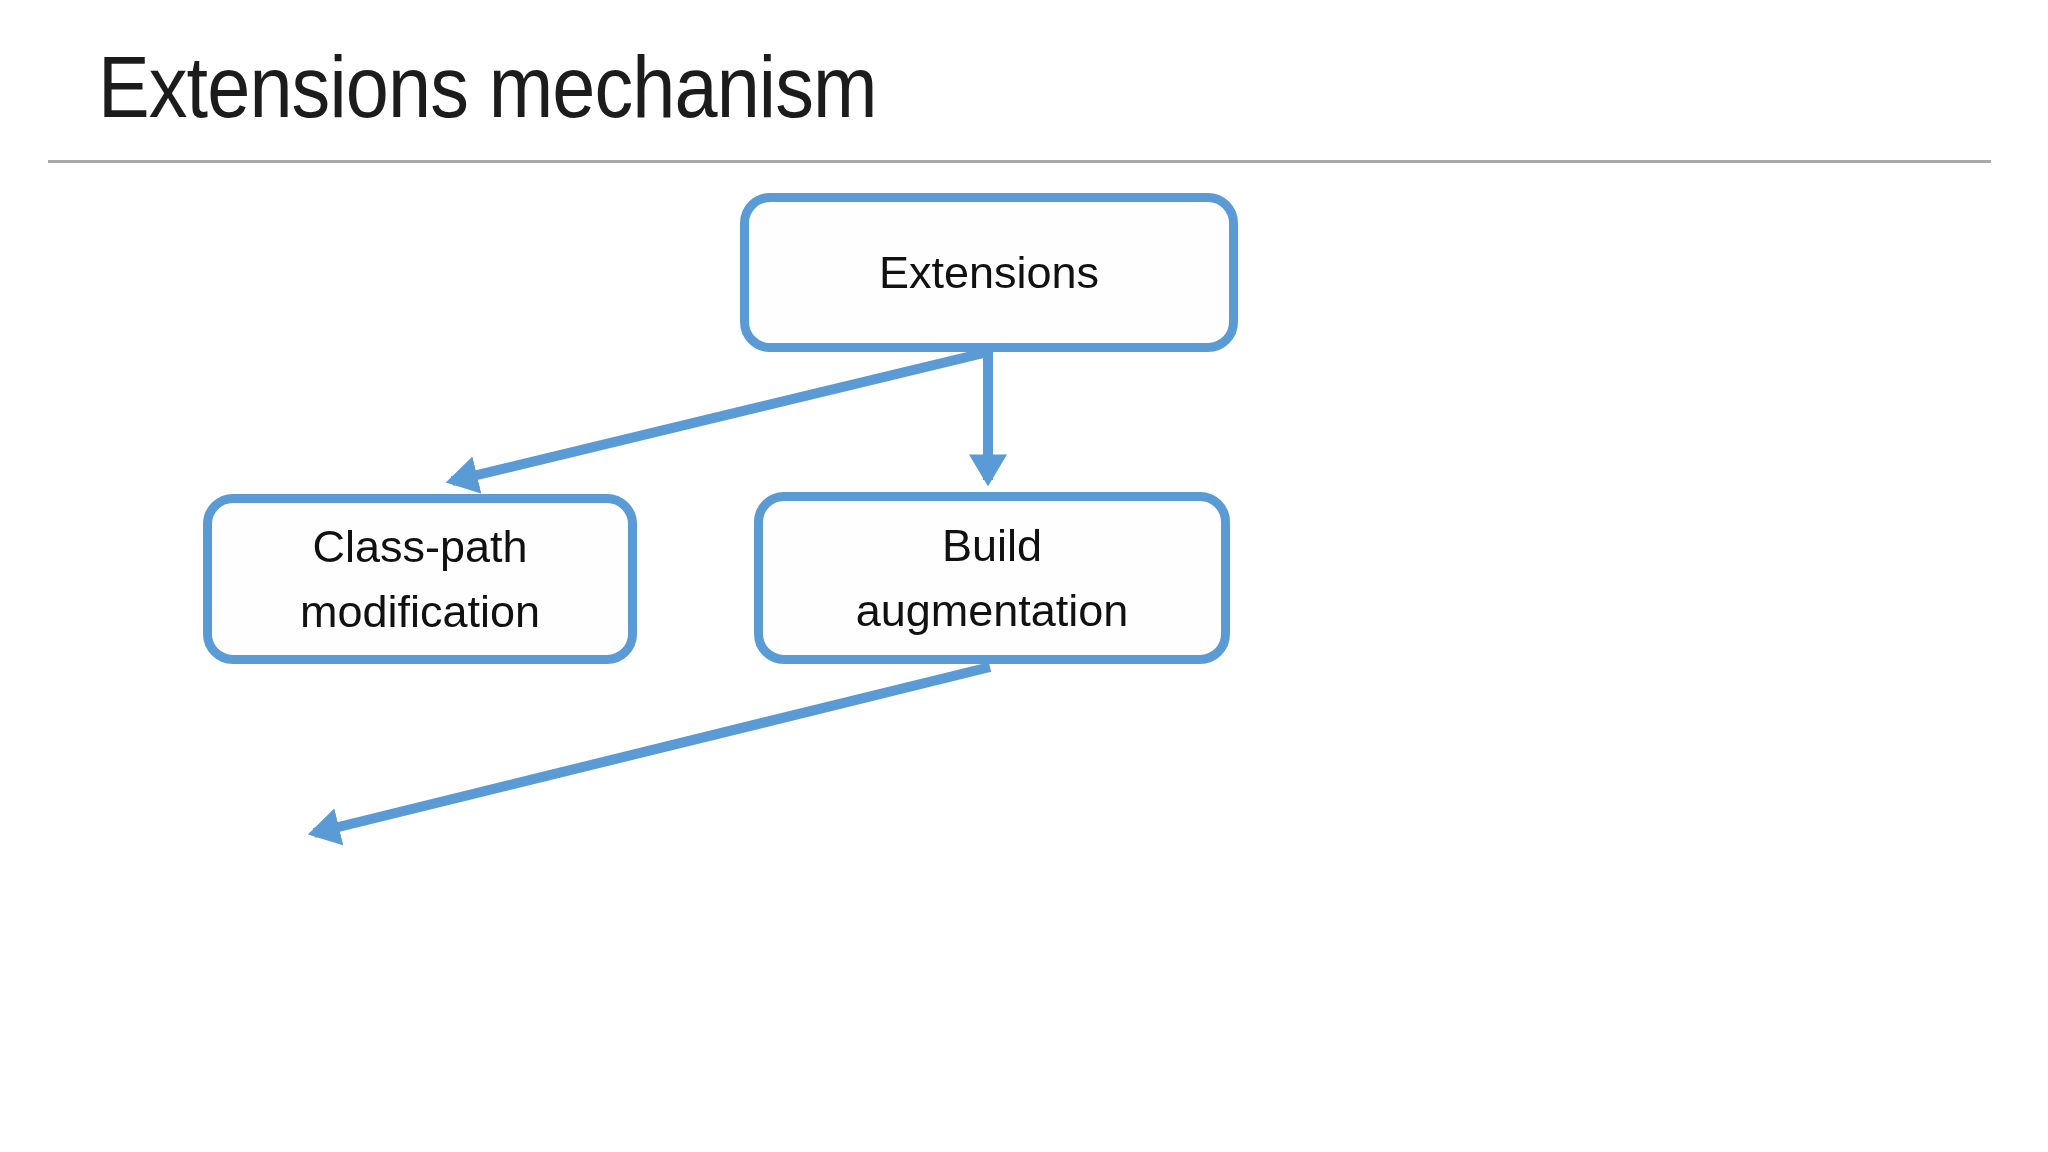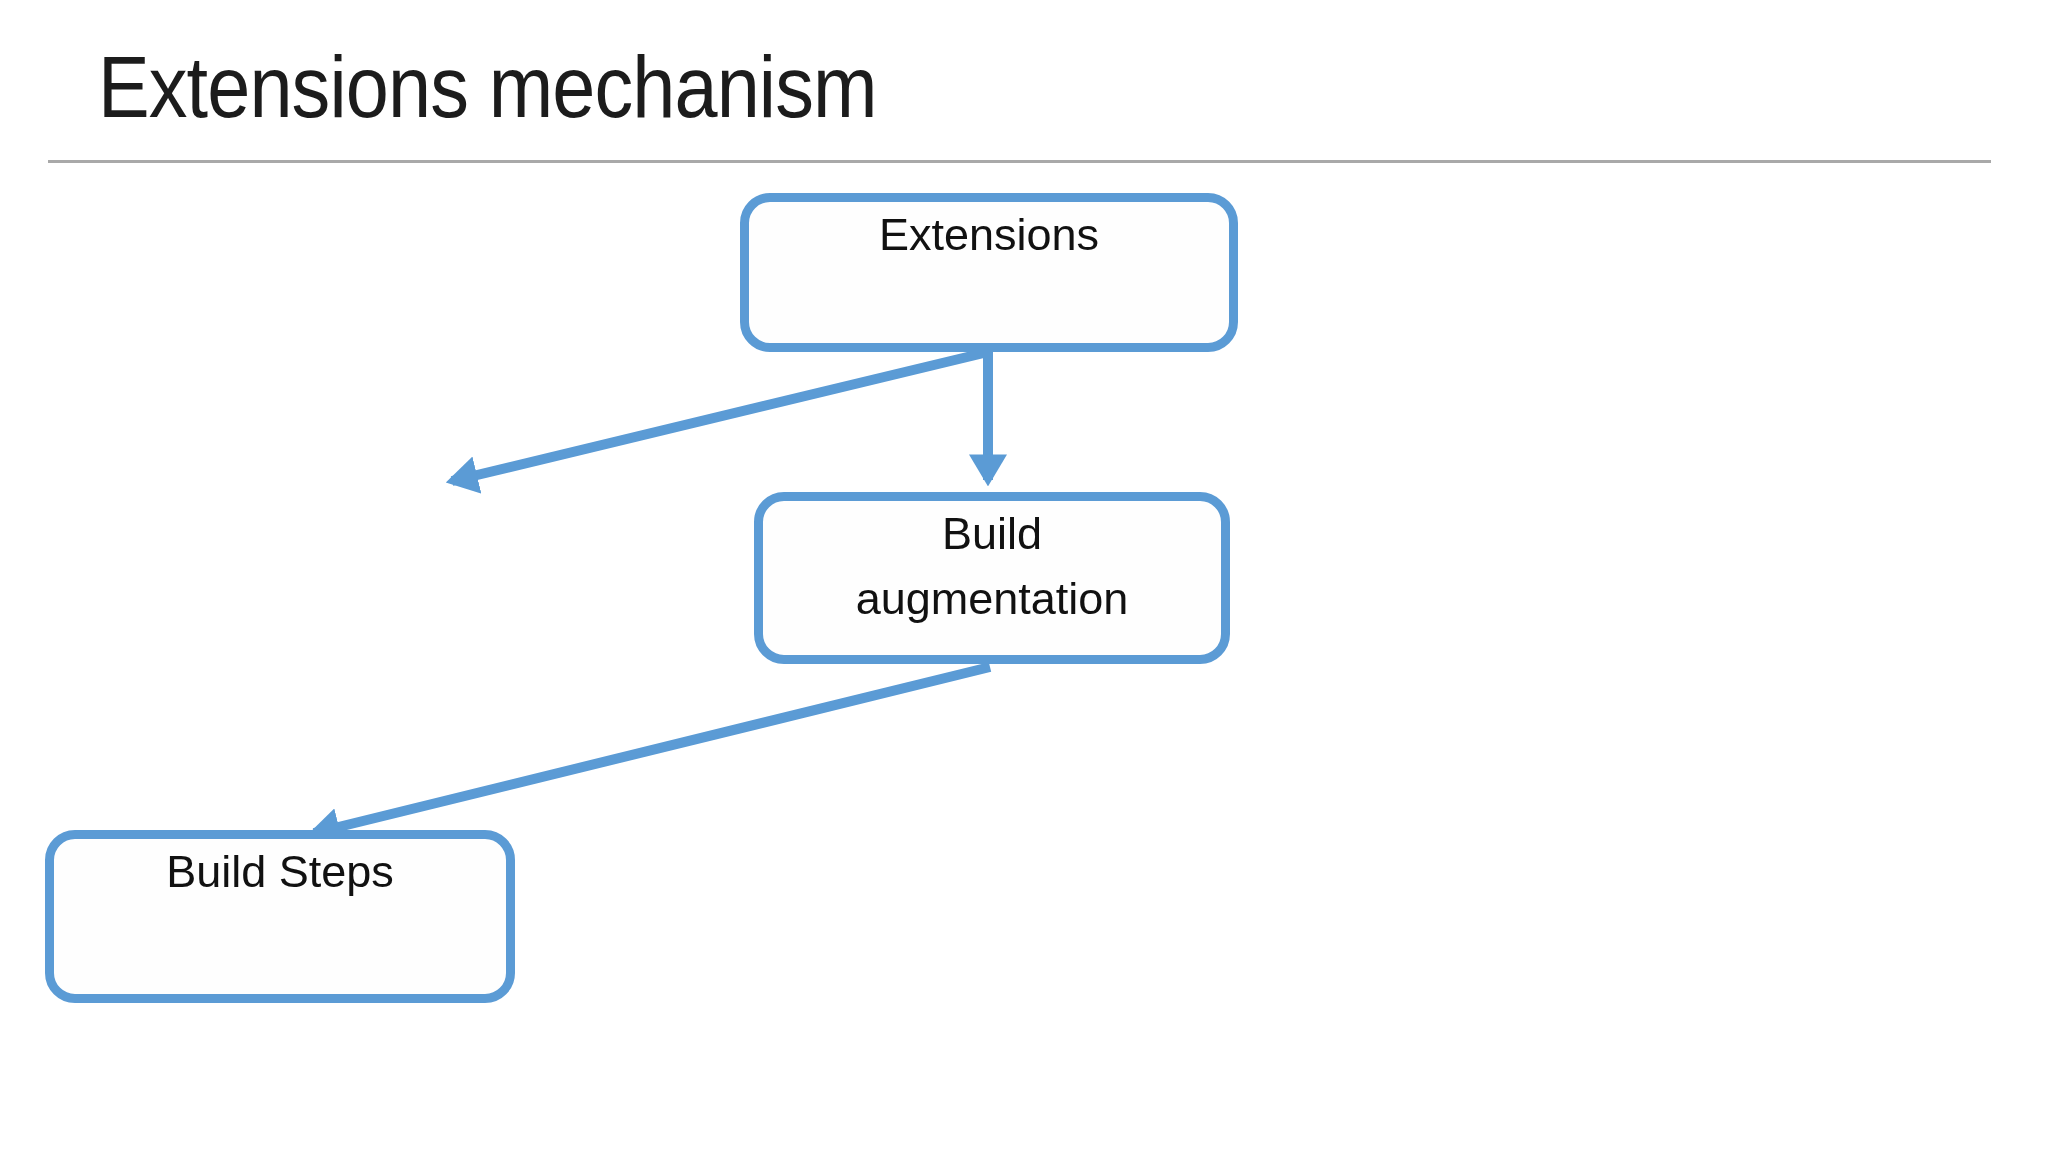--- a/index.html
+++ b/index.html
@@ -43,21 +43,21 @@
     left: 0; top: 0;
     width: 2048px; height: 1152px;
   }
   .node {
     position: absolute;
     box-sizing: border-box;
     background: #fefefe;
     border: 9px solid #5b9bd5;
     border-radius: 30px;
     display: flex;
-    align-items: flex-start;
+    align-items: center;
     justify-content: center;
     text-align: center;
     color: #111111;
     font-size: 45px;
     line-height: 1.45;
   }
   .node .label { white-space: pre-line; }
   .node-extensions        { left: 740px; top: 193px; width: 498px; height: 159px; }
   .node-classpath         { left: 203px; top: 494px; width: 434px; height: 170px; }
   .node-build-augmentation{ left: 754px; top: 492px; width: 476px; height: 172px; }
@@ -80,23 +80,24 @@
     </defs>
     <line x1="988" y1="352" x2="452" y2="481" stroke="#5b9bd5" stroke-width="10" marker-end="url(#arrowhead)"></line>
     <line x1="988" y1="352" x2="988" y2="480" stroke="#5b9bd5" stroke-width="10" marker-end="url(#arrowhead)"></line>
     <line x1="990" y1="667" x2="314" y2="833" stroke="#5b9bd5" stroke-width="10" marker-end="url(#arrowhead)"></line>
   </svg>
 
   <div class="node node-extensions">
     <span class="label">Extensions</span>
   </div>
 
+  <div class="node node-classpath">
+    <span class="label">Class-path
+modification</span>
+  </div>
 
   <div class="node node-build-augmentation">
     <span class="label">Build
 augmentation</span>
   </div>
 
-  <div class="node node-build-steps">
-    <span class="label">Build Steps</span>
-  </div>
 
 </div>
 
 </body></html>

